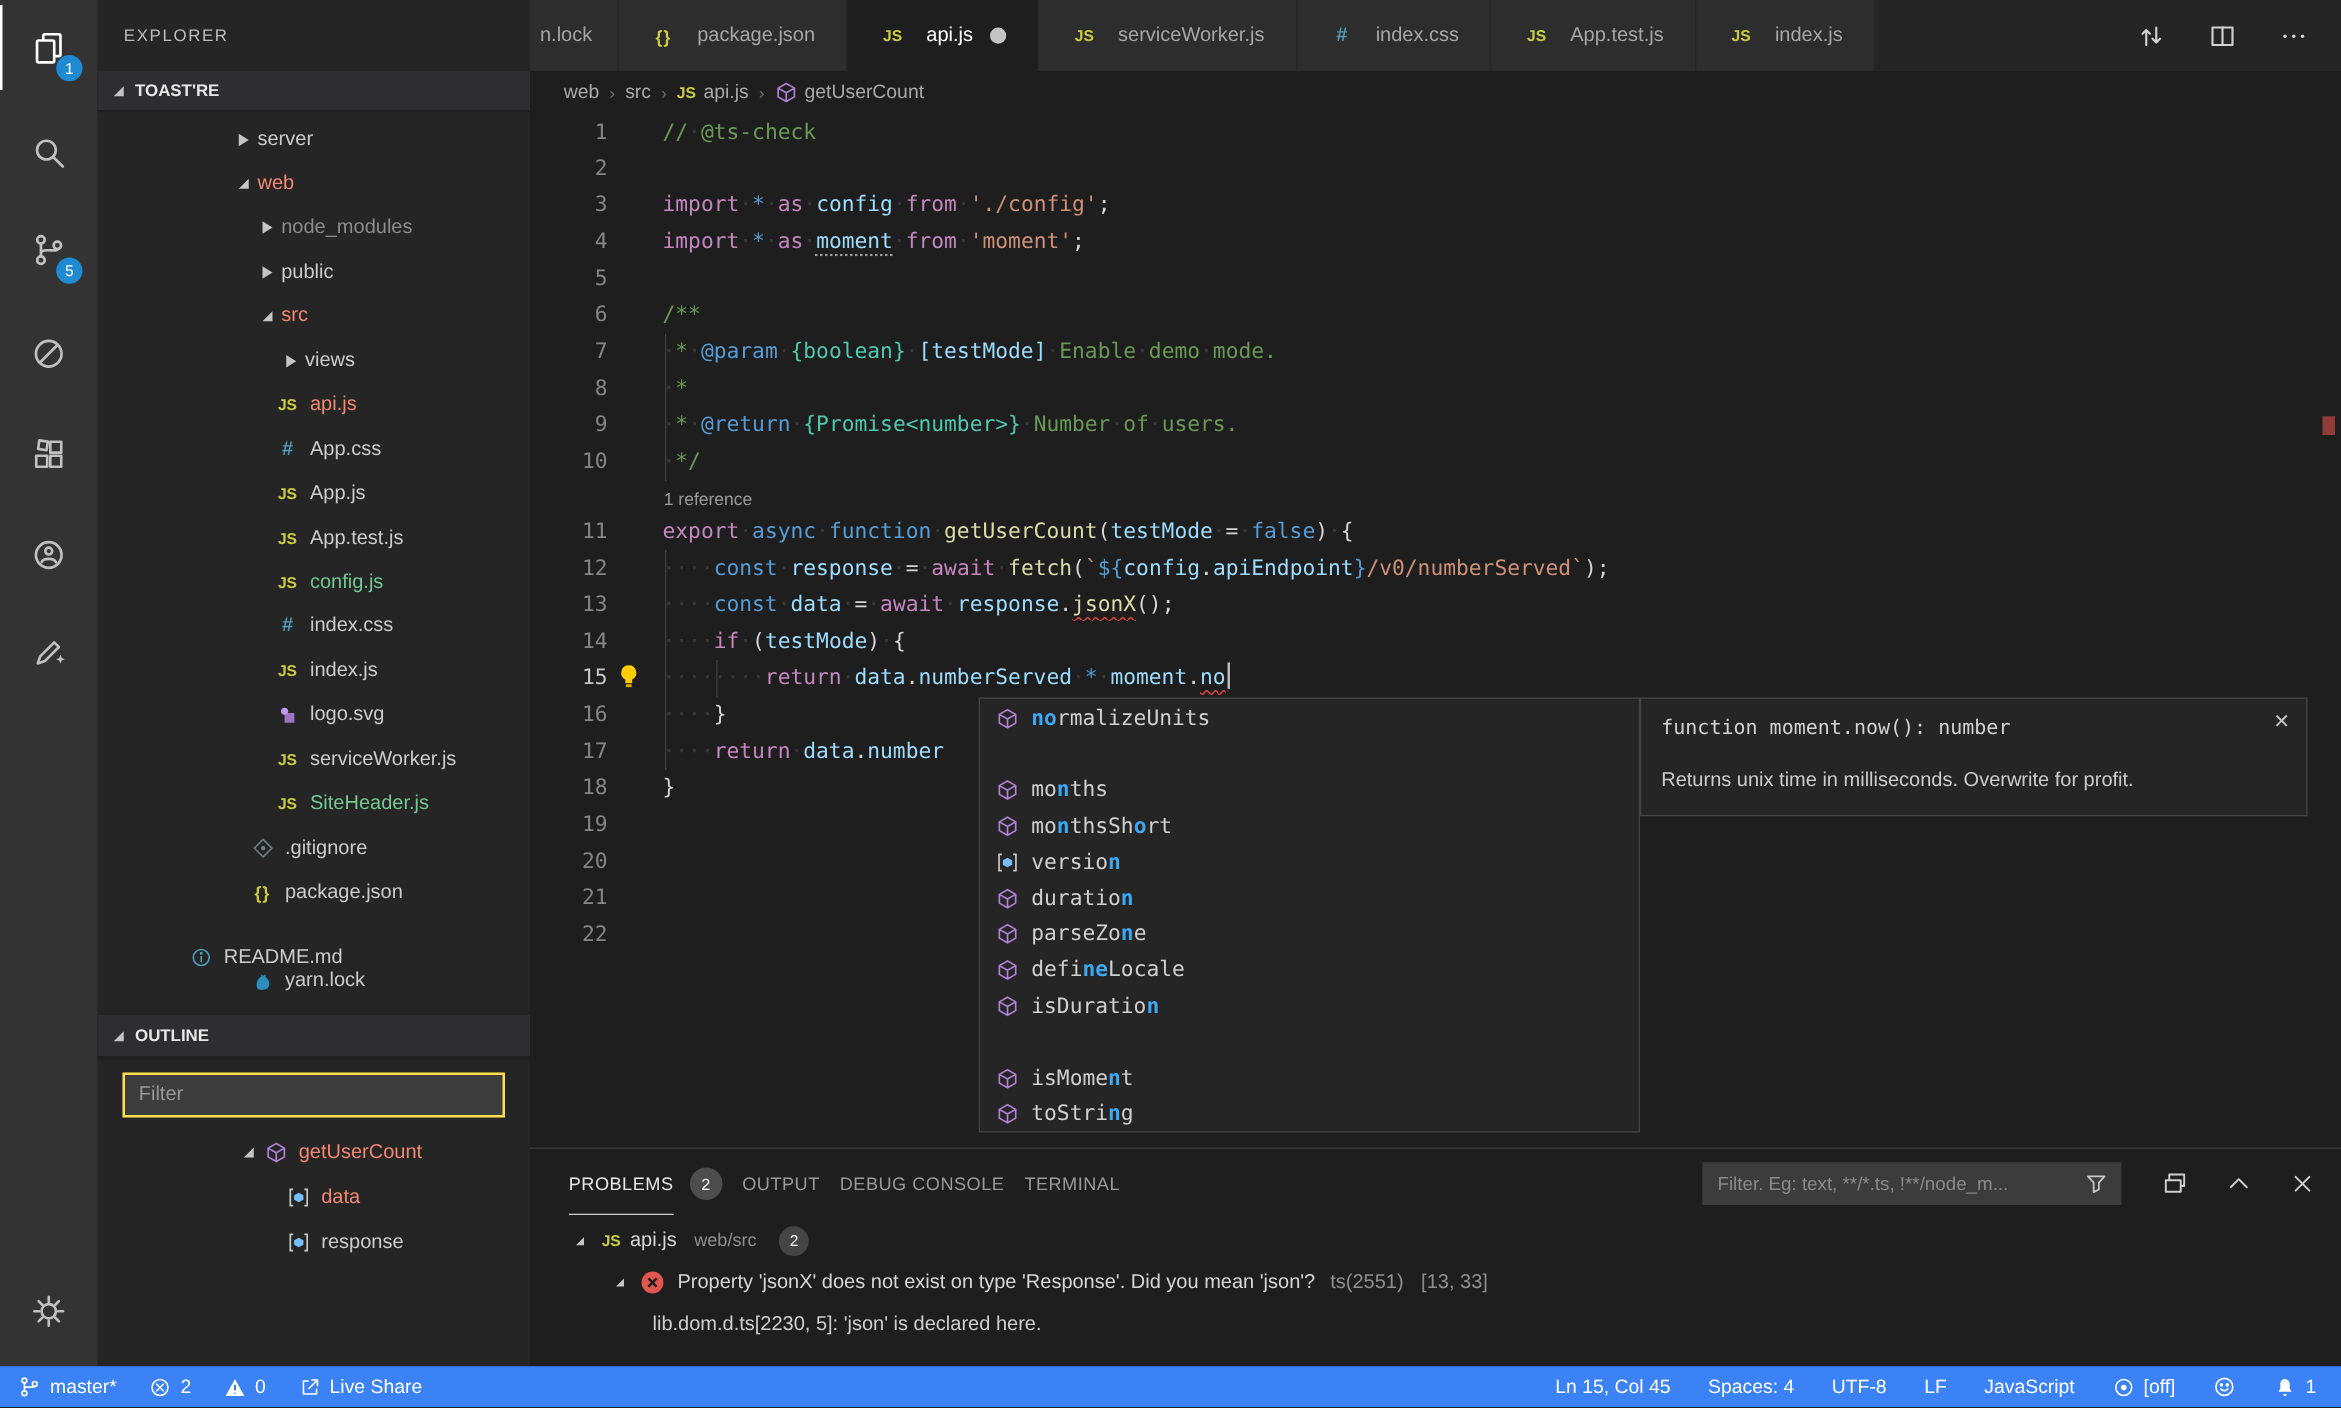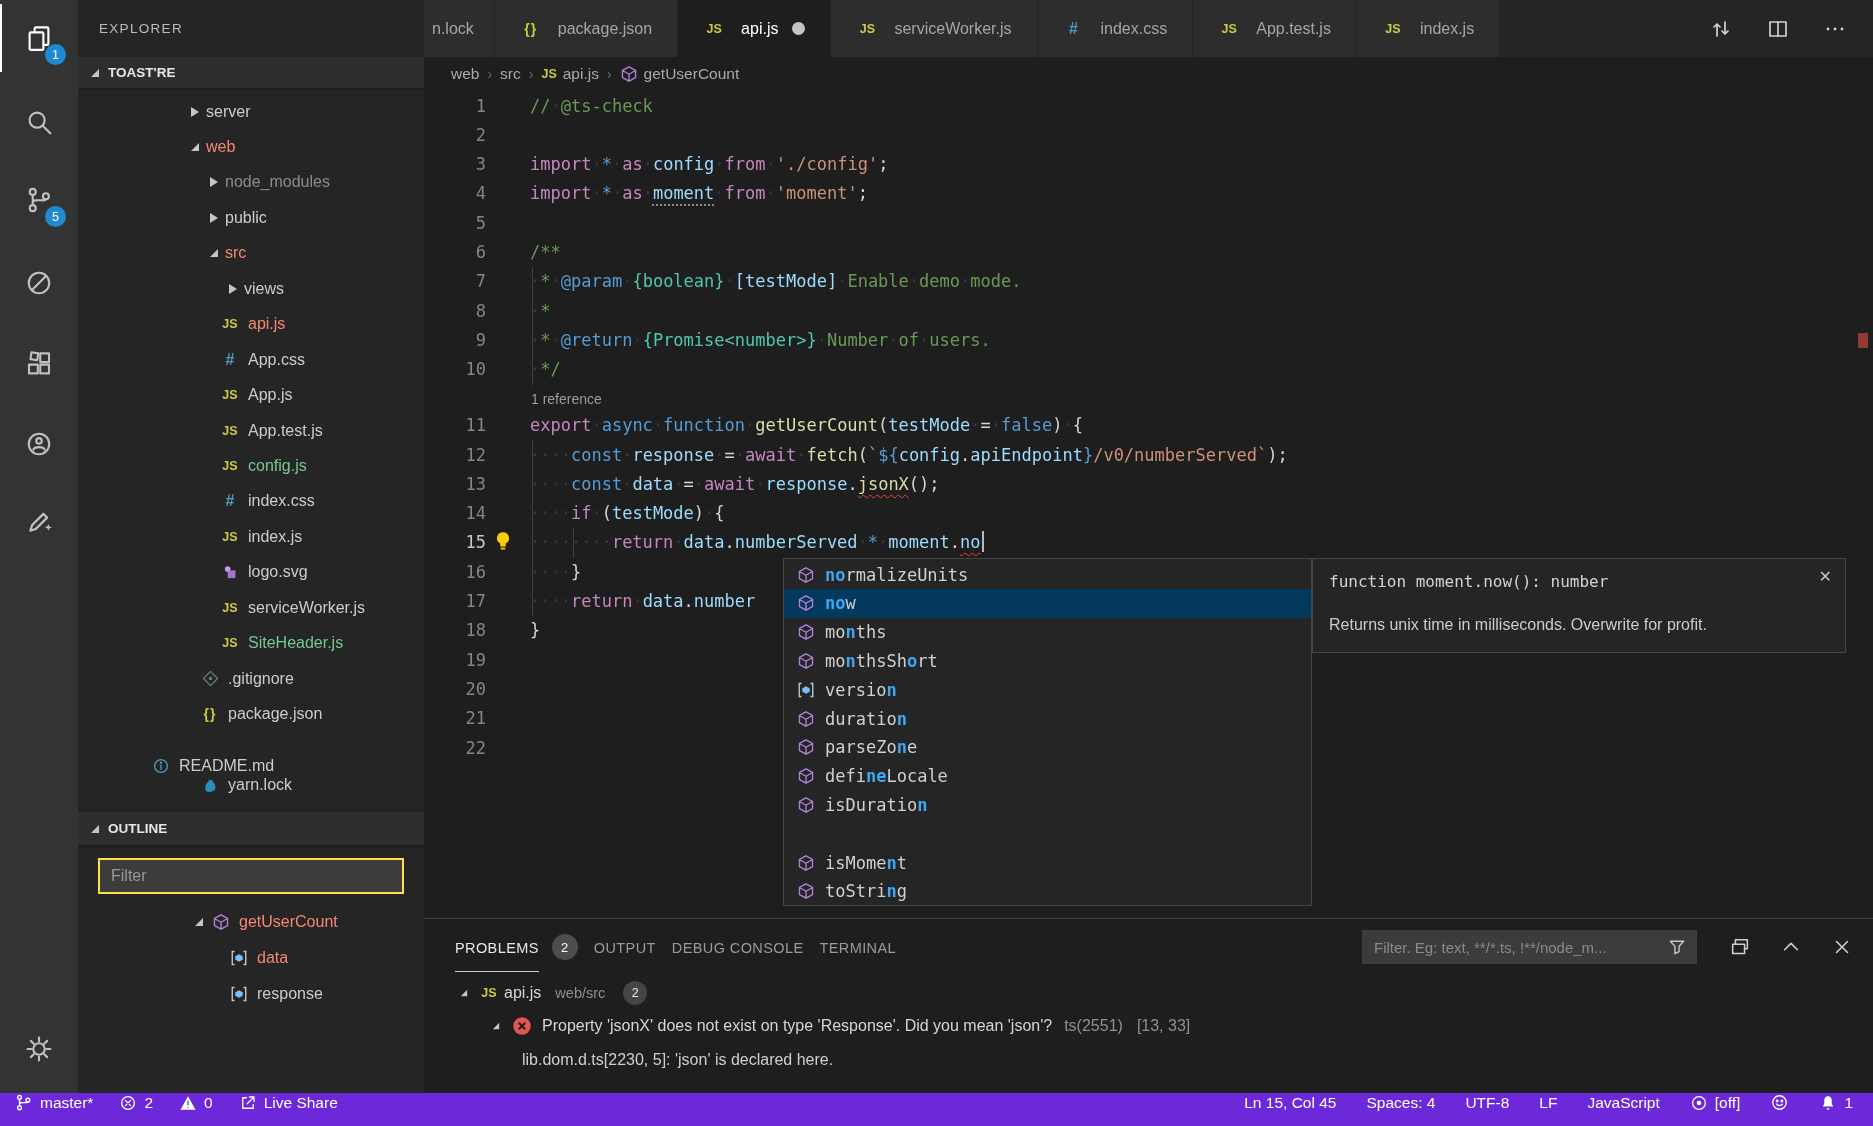--- a/index.html
+++ b/index.html
@@ -72,21 +72,21 @@
   .ptab.active .lbl{color:#e7e7e7;border-bottom:1px solid #cfcfcf;}
   .pbadge{background:#4d4d4d;border-radius:50%;width:26px;height:26px;display:inline-flex;align-items:center;justify-content:center;font-size:13px;color:#fff;margin-left:13px;}
   .pfilter{position:absolute;right:176px;top:11px;width:335px;height:34px;background:#3c3c3c;border:1px solid #3c3c3c;box-sizing:border-box;display:flex;align-items:center;}
   .pfilter input{flex:1;background:transparent;border:none;outline:none;color:#ccc;font-size:15px;padding:0 8px 0 11px;font-family:inherit;}
   .pfilter input::placeholder{color:#8a8a8a;}
   .picons{position:absolute;right:20px;top:0;height:56px;display:flex;align-items:center;gap:29px;color:#cfcfcf;}
   .prow{position:absolute;left:0;right:0;display:flex;align-items:center;font-size:16px;color:#d6d6d6;cursor:pointer;}
   .pgray{color:#8f8f8f;}
   .pbadge2{background:#454545;border-radius:50%;width:24px;height:24px;display:inline-flex;align-items:center;justify-content:center;font-size:12.5px;color:#eee;}
   
-  .status{position:absolute;left:0;top:1093px;width:1873px;height:33px;background:#6d28d9;color:#fff;display:flex;align-items:flex-start;font-size:15.5px;z-index:4;}
+  .status{position:absolute;left:0;top:1093px;width:1873px;height:33px;background:#3b82f6;color:#fff;display:flex;align-items:center;font-size:15.5px;z-index:4;}
   .sleft{display:flex;align-items:center;gap:26px;padding-left:14px;}
   .sright{margin-left:auto;display:flex;align-items:center;gap:30px;padding-right:20px;}
   .sitem{display:flex;align-items:center;gap:7px;cursor:pointer;white-space:nowrap;}
 </style>
 </head>
 <body>
 
 <div id="stage">
 
   <aside class="abar" id="abar">
@@ -446,28 +446,20 @@
 
   <div class="suggest" id="suggest">
       <div class="srow" style="top: 1px;">
         <span class="sicon">
           <svg width="18" height="18" viewBox="0 0 16 16">
             <path d="M8 1.6 L13.8 4.9 V11.1 L8 14.4 L2.2 11.1 V4.9 Z M2.2 4.9 L8 8.2 M13.8 4.9 L8 8.2 M8 8.2 V14.4" fill="none" stroke="#b180d7" stroke-width="1.2"></path>
           </svg>
         </span>
         <span><span class="hl">no</span><span>rmalizeUnits</span></span>
       </div>
-      <div class="srow sel" style="top: 29.8px;">
-        <span class="sicon">
-          <svg width="18" height="18" viewBox="0 0 16 16">
-            <path d="M8 1.6 L13.8 4.9 V11.1 L8 14.4 L2.2 11.1 V4.9 Z M2.2 4.9 L8 8.2 M13.8 4.9 L8 8.2 M8 8.2 V14.4" fill="none" stroke="#b180d7" stroke-width="1.2"></path>
-          </svg>
-        </span>
-        <span><span class="hl">no</span><span>w</span></span>
-      </div>
       <div class="srow" style="top: 87.4px;">
         <span class="sicon">
           <svg width="18" height="18" viewBox="0 0 16 16">
             <path d="M8 1.6 L13.8 4.9 V11.1 L8 14.4 L2.2 11.1 V4.9 Z M2.2 4.9 L8 8.2 M13.8 4.9 L8 8.2 M8 8.2 V14.4" fill="none" stroke="#b180d7" stroke-width="1.2"></path>
           </svg>
         </span>
         <span><span>mo</span><span class="hl">n</span><span>thsSh</span><span class="hl">o</span><span>rt</span></span>
       </div>
       <div class="srow" style="top: 58.6px;">
         <span class="sicon">

